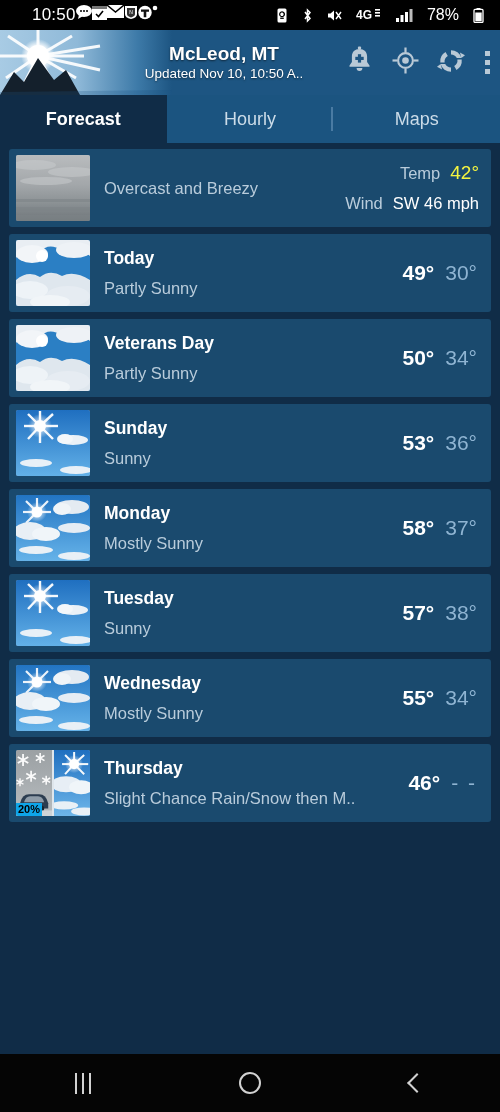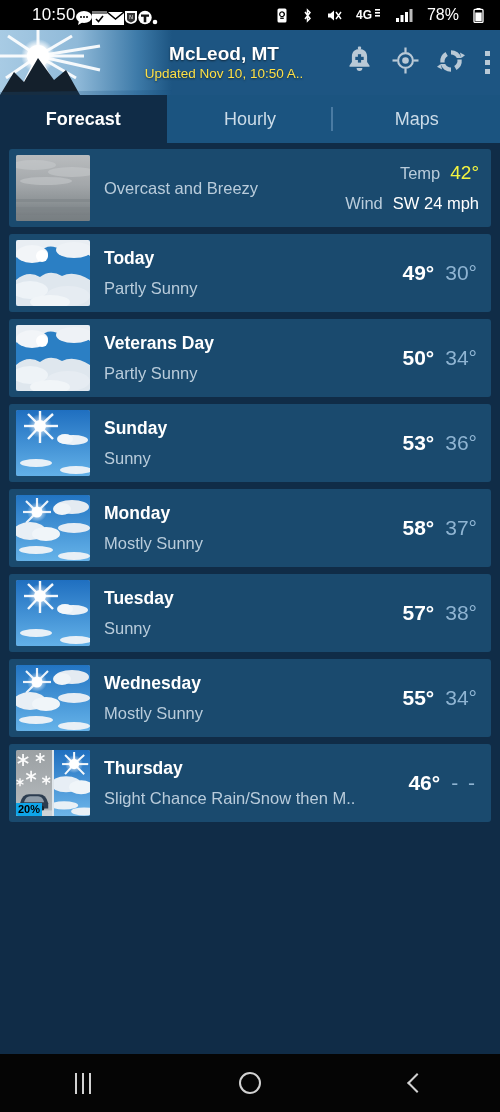--- a/index.html
+++ b/index.html
@@ -10,21 +10,21 @@
     overflow:hidden;
   }
   .phone { width:500px; height:1112px; position:relative; background:#102c47; display:flex; flex-direction:column; }
 
   
   .statusbar {
     height:30px; background:#000; color:#fff;
     display:flex; align-items:center; justify-content:space-between;
     padding:0 10px; flex:0 0 30px;
   }
-  .sb-left { display:flex; align-items:flex-end; padding-left:22px; }
+  .sb-left { display:flex; align-items:flex-start; padding-left:22px; }
   .sb-right { display:flex; align-items:center; gap:14px; padding-right:6px; }
   .sb-clock { font-size:17px; letter-spacing:0.2px; }
   .sb-pct { font-size:16px; letter-spacing:0px; }
   .sb-ico { display:inline-flex; align-items:center; justify-content:center; }
 
   
   .header {
     height:65px; flex:0 0 65px; position:relative; overflow:hidden;
     background:#1d5582;
     display:flex; align-items:center;
@@ -33,21 +33,21 @@
     position:absolute; left:0; top:0; width:172px; height:65px;
     overflow:hidden;
   }
   .hdr-titles {
     position:absolute; left:88px; right:140px; top:0; height:65px;
     display:flex; flex-direction:column; justify-content:center; align-items:center;
     text-align:center; z-index:4; pointer-events:none;
   }
   .hdr-title { color:#ffffff; font-size:19px; font-weight:bold; line-height:22px;
     text-shadow:0 1px 2px rgba(0,0,0,.55); }
-  .hdr-sub { color:#fde047; font-size:13.5px; line-height:18px;
+  .hdr-sub { color:#ffffff; font-size:13.5px; line-height:18px;
     text-shadow:0 1px 2px rgba(0,0,0,.5); white-space:nowrap; }
   .hdr-actions {
     position:absolute; right:0; top:0; height:65px; display:flex; align-items:center; z-index:5;
   }
   .hdr-btn { width:46px; height:65px; display:flex; align-items:center; justify-content:center; }
   .kebab { width:26px; height:65px; display:flex; flex-direction:column; align-items:center; justify-content:center; gap:4px; }
   .kebab i { display:block; width:5px; height:5px; background:#b9c9d6; }
 
   
   .tabs { height:48px; flex:0 0 48px; display:flex; background:#1b5480; }
@@ -322,21 +322,21 @@
       <div class="card-mid">
         <div class="c-desc">Overcast and Breezy</div>
       </div>
       <div class="obs-right">
         <div class="obs-line">
           <span class="obs-lbl">Temp</span>
           <span class="obs-temp">42°</span>
         </div>
         <div class="obs-line">
           <span class="obs-lbl">Wind</span>
-          <span class="obs-wind">SW 24 mph</span>
+          <span class="obs-wind">SW 46 mph</span>
         </div>
       </div>
     </div>
 
     <div class="card">
       <div class="thumb">
         <svg class="sky" viewBox="0 0 74 66" preserveAspectRatio="none">
           <rect width="74" height="66" fill="#2b7fc4"></rect>
           <path d="M0 18 q10 -12 24 -6 q8 -10 22 -2 q14 -6 28 6 v-16 H0 z" fill="#e9eef3"></path>
           <ellipse cx="16" cy="14" rx="16" ry="9" fill="#f2f5f8"></ellipse>

